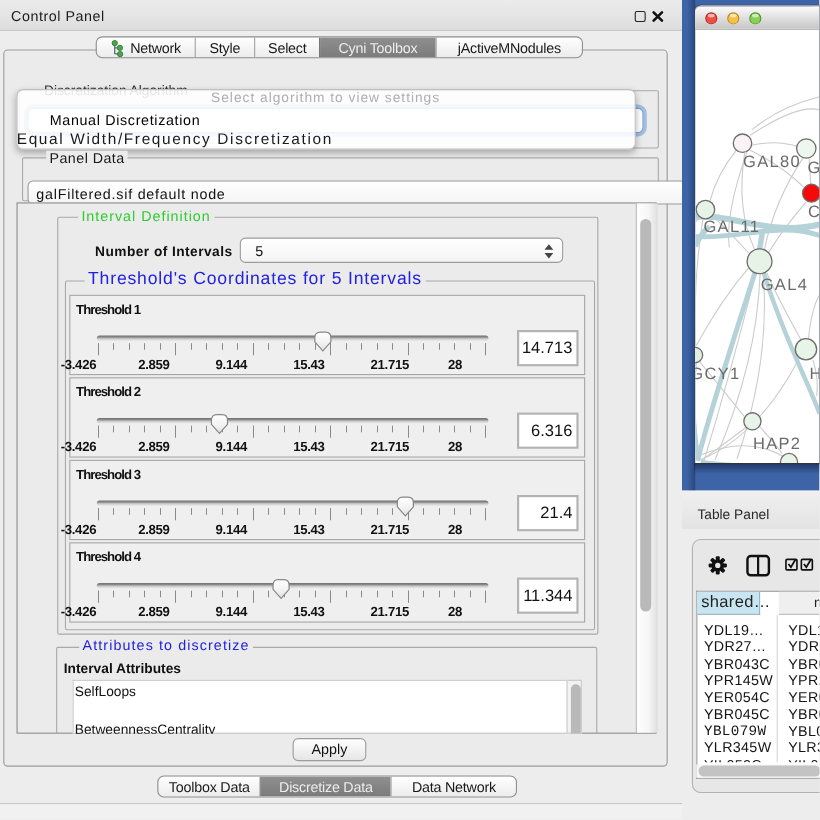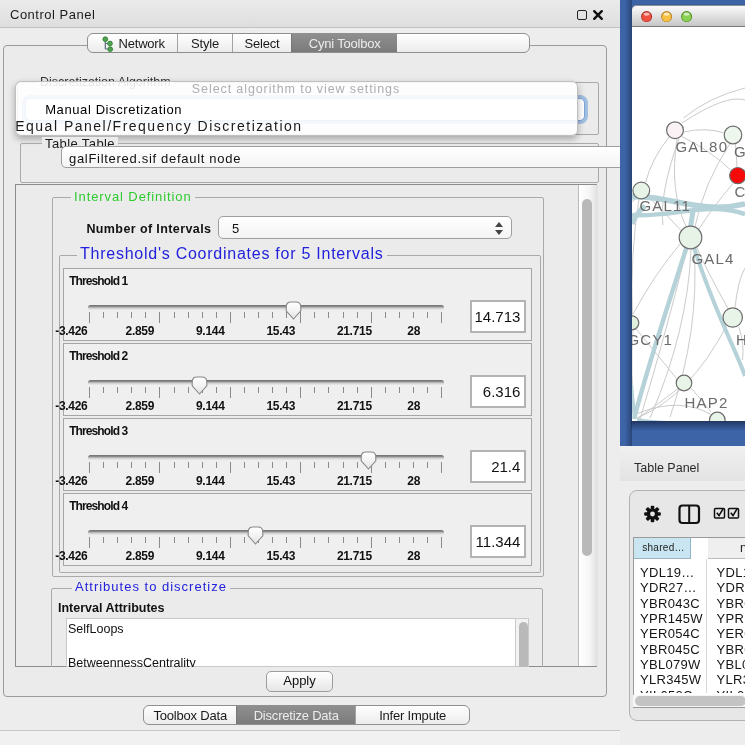--- a/index.html
+++ b/index.html
@@ -44,31 +44,32 @@
 <div class="seg" style="left:87.3px;top:33.4px;width:442.7px;">
 <div style="width:88.7px;"><svg width="13" height="18" style="margin-right:5px" viewBox="0 0 13 18">
         <path d="M4.3,5.8 V15 M4.3,9.5 H8 M4.3,15 H8" stroke="#5a6b7a" stroke-width="1.2" fill="none"></path>
         <circle cx="4.3" cy="5.2" r="2.4" fill="#4fa44f" stroke="#2c7a2c" stroke-width="0.8"></circle>
         <circle cx="9" cy="9.5" r="2.4" fill="#4fa44f" stroke="#2c7a2c" stroke-width="0.8"></circle>
         <circle cx="9.2" cy="15.2" r="2.4" fill="#4fa44f" stroke="#2c7a2c" stroke-width="0.8"></circle>
       </svg>Network</div>
 <div style="width:55px;">Style</div>
 <div style="width:59px;">Select</div>
 <div class="sel" style="width:106.5px;">Cyni Toolbox</div>
+<div style="width:133.5px;">jActiveMNodules</div>
 </div>
 <div class="grp" style="left:17px;top:82px;width:580px;height:51px;"></div>
 <div class="glab" style="left:21px;top:75px;font-size:12.5px;color:#333;">Discretization Algorithm</div>
 <div class="ab" style="left:25px;top:98px;width:560px;height:23px;border-radius:5px;background:#fff;box-shadow:0 0 0 3px rgba(100,155,215,0.55);border:1px solid #7da4d4;box-sizing:border-box;"></div>
 <div class="ab" style="left:14.5px;top:80.5px;width:563px;height:55px;background:rgba(255,255,255,0.88);border:1px solid rgba(185,185,185,0.9);border-radius:6px;box-shadow:0 3px 7px rgba(0,0,0,0.3);box-sizing:border-box;"></div>
 <div class="ab" style="left:14.5px;top:82px;width:563px;text-align:center;font-size:12.5px;letter-spacing:0.9px;color:#adadb2;">Select algorithm to view settings</div>
 <div class="ab" style="left:15.2px;top:101.5px;font-size:13px;font-weight:normal;letter-spacing:0.6px;color:#000;margin-left:30px;">Manual Discretization</div>
-<div class="ab" style="left:15.2px;top:118px;font-size:14px;letter-spacing:1.5px;color:#1a1a1a;">Equal Panel/Frequency Discretization</div>
+<div class="ab" style="left:15.2px;top:118px;font-size:14px;letter-spacing:1.5px;color:#1a1a1a;">Equal Width/Frequency Discretization</div>
 <div class="grp" style="left:20px;top:143px;width:577px;height:38px;"></div>
-<div class="glab" style="left:26px;top:136.5px;font-size:13px;letter-spacing:0.4px;color:#1a1a1a;">Table Table</div>
-<div class="combo" style="left:25px;top:146px;width:613px;height:22px;margin-left:36px;">
+<div class="glab" style="left:26px;top:136.5px;font-size:13px;letter-spacing:0.4px;color:#1a1a1a;">Panel Data</div>
+<div class="combo" style="left:25px;top:164px;width:613px;height:22px;">
     <span class="tx">galFiltered.sif default node</span>
     <span class="arr up" style="right:5px;"></span>
     <span class="arr dn" style="right:5px;"></span>
   </div>
 <div class="ab" style="left:15px;top:183.5px;width:582px;height:483px;border:1px solid #8d8d8d;background:#ebebeb;box-sizing:border-box;"></div>
 <div class="ab" style="left:577.5px;top:184.5px;width:19px;height:481px;background:linear-gradient(90deg,#ffffff,#f6f6f6 55%,#dfdfdf);border-left:1px solid #bbb;"></div>
 <div class="ab" style="left:581.5px;top:199px;width:10.5px;height:357px;border-radius:5.5px;background:#b9b9b9;"></div>
 <div class="grp" style="left:52px;top:197px;width:490px;height:378px;"></div>
 <div class="glab" style="left:55px;top:190px;font-size:13px;letter-spacing:0.9px;color:#2ecc2e;">Interval Definition</div>
 <div class="ab" style="left:86.4px;top:222px;font-size:12.5px;font-weight:bold;letter-spacing:0.4px;color:#111;">Number of Intervals</div>
@@ -179,21 +180,21 @@
 <div class="ab" style="left:52px;top:46px;font-size:12.5px;color:#111;">SelfLoops</div>
 <div class="ab" style="left:52px;top:63px;font-size:12.5px;color:#111;margin-top:38px;">TopologicalCoefficient</div>
 <div class="ab" style="left:52px;top:80px;font-size:12.5px;color:#111;">BetweennessCentrality</div>
 <div class="ab" style="left:499px;top:41.5px;width:14px;height:49px;background:#f2f2f2;border:1px solid #c9c9c9;box-sizing:border-box;"></div>
 <div class="ab" style="left:502.5px;top:45.5px;width:9.5px;height:45px;border-radius:5px 5px 0 0;background:#b9b9b9;"></div>
 </div>
 <div class="ab" style="left:266px;top:671px;width:67px;height:20.5px;border:1px solid #9d9d9d;border-radius:5px;background:linear-gradient(#ffffff,#e6e6e6);box-sizing:border-box;text-align:center;font-size:13px;color:#111;line-height:18px;">Apply</div>
 <div class="seg" style="left:143px;top:705px;width:327.2px;">
 <div style="width:93px;">Toolbox Data</div>
 <div class="sel" style="width:119.4px;">Discretize Data</div>
-<div style="width:114.8px;">Infer Impute</div>
+<div style="width:114.8px;">Data Network</div>
 </div>
 <div class="ab" style="left:0;top:730px;width:620px;height:15px;background:#f1f1f1;border-top:1px solid #c6c6c6;"></div>
 <div class="ab" style="left:620px;top:0;width:125px;height:446px;background:#3d64a6;"></div>
 <div class="ab" style="left:620px;top:0;width:11.5px;height:446px;background:linear-gradient(90deg,rgba(0,0,40,0) 40%,rgba(10,20,50,0.38));"></div>
 <div class="ab" style="left:631px;top:421px;width:114px;height:10px;background:linear-gradient(rgba(5,10,35,0.5),rgba(5,10,35,0));"></div>
 <div class="ab" style="left:631.5px;top:4.5px;width:113.5px;height:416.5px;background:#fff;border-radius:5px 0 0 0;box-shadow:0 0 1px #333;"></div>
 <div class="ab" style="left:631.5px;top:4.5px;width:113.5px;height:22.5px;background:linear-gradient(#fbfbfb,#c6c6c6);border-bottom:1px solid #7a7a7a;border-top:1px solid #8a8f9d;border-radius:5px 0 0 0;box-sizing:border-box;"></div>
 <svg class="ab" style="left:640.6px;top:11.4px;" width="12" height="12">
     <circle cx="5.6" cy="5.6" r="5.5" fill="#b02c23"></circle>
     <circle cx="5.6" cy="5.9" r="4.6" fill="#ef4f43"></circle>
@@ -285,36 +286,36 @@
       <circle r="2.4" fill="#e7e7e7"></circle>
     </g>
 <rect x="679.5" y="505.5" width="19.5" height="17.5" rx="3" fill="none" stroke="#111" stroke-width="2.2"></rect>
 <line x1="689.2" y1="505.5" x2="689.2" y2="523" stroke="#111" stroke-width="2"></line>
 <rect x="714.5" y="508.5" width="10" height="9.5" rx="1" fill="none" stroke="#111" stroke-width="1.5"></rect>
 <path d="M716.8,512.8 l2.2,2.8 l4.3,-7.2" fill="none" stroke="#111" stroke-width="1.6"></path>
 <rect x="728.5" y="508.5" width="10" height="9.5" rx="1" fill="none" stroke="#111" stroke-width="1.5"></rect>
 <path d="M730.8,512.8 l2.2,2.8 l4.3,-7.2" fill="none" stroke="#111" stroke-width="1.6"></path>
 </svg>
 <div class="ab" style="left:632.5px;top:537px;width:113px;height:170.5px;background:#fff;border:1px solid #9a9a9a;border-right:0;box-sizing:border-box;"></div>
-<div class="ab" style="left:633.5px;top:538px;width:57px;height:20.5px;background:#c9e5f2;border-right:1px solid #8fb6c9;border-bottom:1px solid #9cb4bf;box-sizing:border-box;text-align:center;font-size:10px;letter-spacing:0.3px;color:#222;line-height:20px;padding-left:4px;">shared…</div>
+<div class="ab" style="left:633.5px;top:538px;width:57px;height:20.5px;background:#c9e5f2;border-right:1px solid #8fb6c9;border-bottom:1px solid #9cb4bf;box-sizing:border-box;text-align:center;font-size:15px;letter-spacing:0.3px;color:#222;line-height:20px;padding-left:4px;">shared…</div>
 <div class="ab" style="left:707.5px;top:538px;width:37.5px;height:20.5px;background:#efefef;border-bottom:1px solid #bbb;font-size:12.5px;color:#222;line-height:20px;padding-left:32.5px;box-sizing:border-box;overflow:hidden;white-space:nowrap;">name</div>
 <div class="ab" style="left:633.5px;top:558.5px;width:73px;height:134px;border-right:1px solid #d7d7d7;box-sizing:border-box;"></div>
 <div class="ab" style="left:632.5px;top:558.5px;width:113px;height:134px;overflow:hidden;">
 <div class="row" style="left:7.5px;top:6.5px;">YDL19…</div>
 <div class="row" style="left:84px;top:6.5px;">YDL1N</div>
 <div class="row" style="left:7.5px;top:21.9px;">YDR27…</div>
 <div class="row" style="left:84px;top:21.9px;">YDR2N</div>
 <div class="row" style="left:7.5px;top:37.2px;">YBR043C</div>
 <div class="row" style="left:84px;top:37.2px;">YBR0N</div>
 <div class="row" style="left:7.5px;top:52.6px;">YPR145W</div>
 <div class="row" style="left:84px;top:52.6px;">YPR1N</div>
 <div class="row" style="left:7.5px;top:67.9px;">YER054C</div>
 <div class="row" style="left:84px;top:67.9px;">YER0N</div>
 <div class="row" style="left:7.5px;top:83.2px;">YBR045C</div>
 <div class="row" style="left:84px;top:83.2px;">YBR0N</div>
-<div class="row" style="left:7.5px;top:98.6px;">YBL079W</div>
+<div class="row" style="left:7.5px;top:98.6px;font-family:Liberation Mono, monospace;">YBL079W</div>
 <div class="row" style="left:84px;top:98.6px;">YBL0N</div>
 <div class="row" style="left:7.5px;top:113.9px;">YLR345W</div>
 <div class="row" style="left:84px;top:113.9px;">YLR3N</div>
 <div class="row" style="left:7.5px;top:129.3px;">YIL052C</div>
 <div class="row" style="left:84px;top:129.3px;">YIL0N</div>
 </div>
 <div class="ab" style="left:633px;top:694.5px;width:112px;height:12px;background:#f6f6f6;"></div>
 <div class="ab" style="left:634.5px;top:695.5px;width:111px;height:10px;border-radius:5px;background:#c3c3c3;"></div>
 </body></html>

